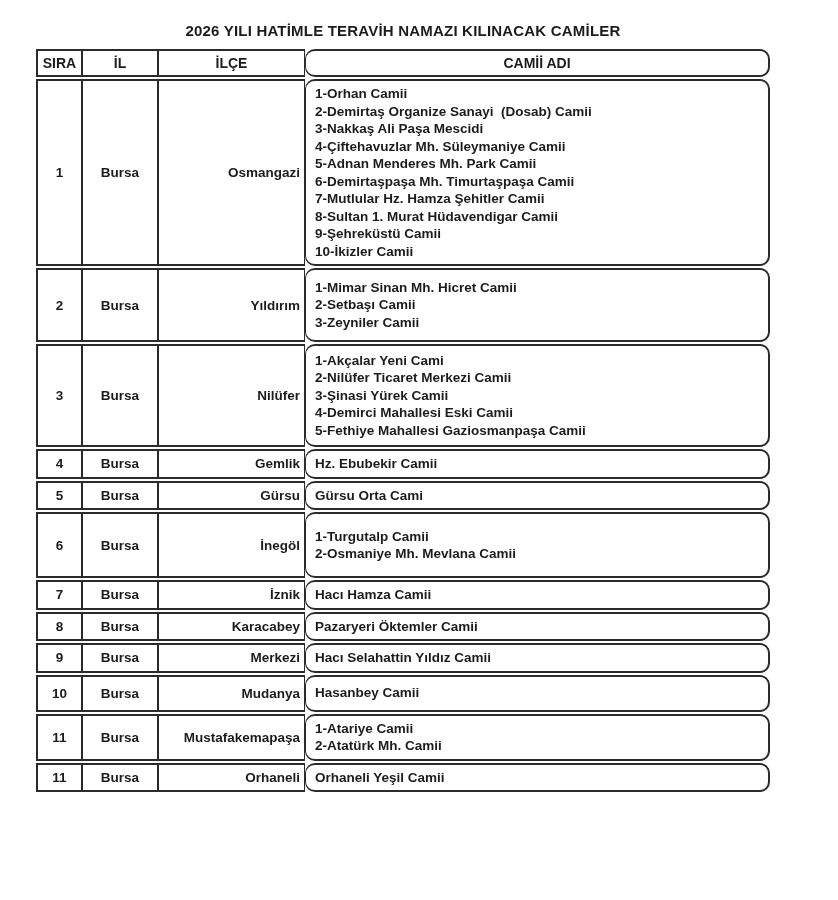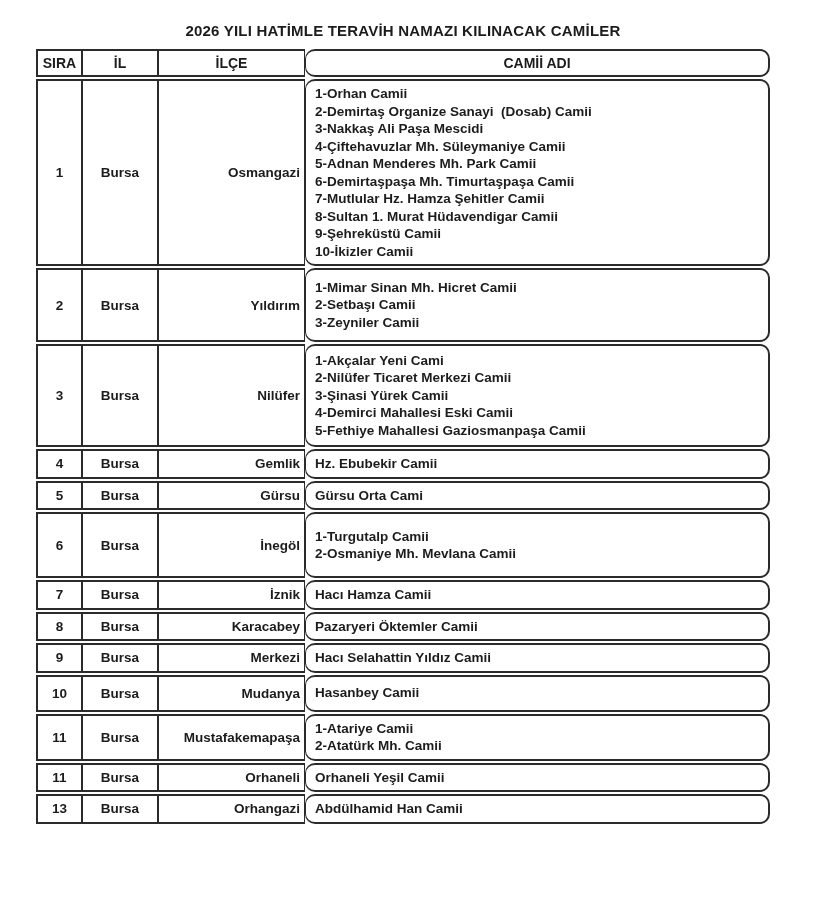--- a/index.html
+++ b/index.html
@@ -210,26 +210,16 @@
       <tr style="height:27px">
         <td class="c-sira">11</td>
         <td class="c-il">Bursa</td>
         <td class="c-ilce">Orhaneli</td>
         <td class="c-camii">
           <div class="lines">
               <div class="mosque-line">Orhaneli Yeşil Camii</div>
             </div>
         </td>
       </tr>
-      <tr style="height:27px">
-        <td class="c-sira">13</td>
-        <td class="c-il">Bursa</td>
-        <td class="c-ilce">Orhangazi</td>
-        <td class="c-camii">
-          <div class="lines">
-              <div class="mosque-line">Abdülhamid Han Camii</div>
-            </div>
-        </td>
-      </tr>
     </tbody>
   </table>
 
 </div>
 
 </body></html>

